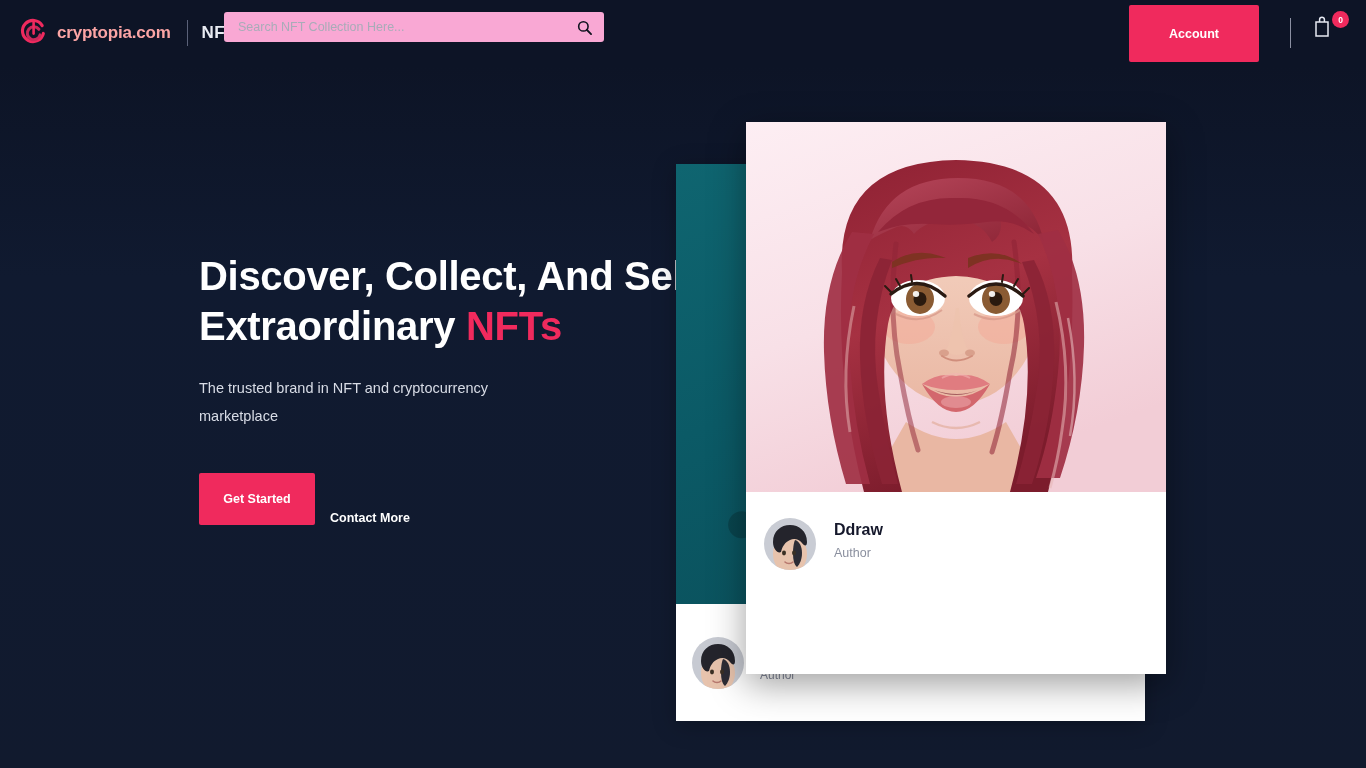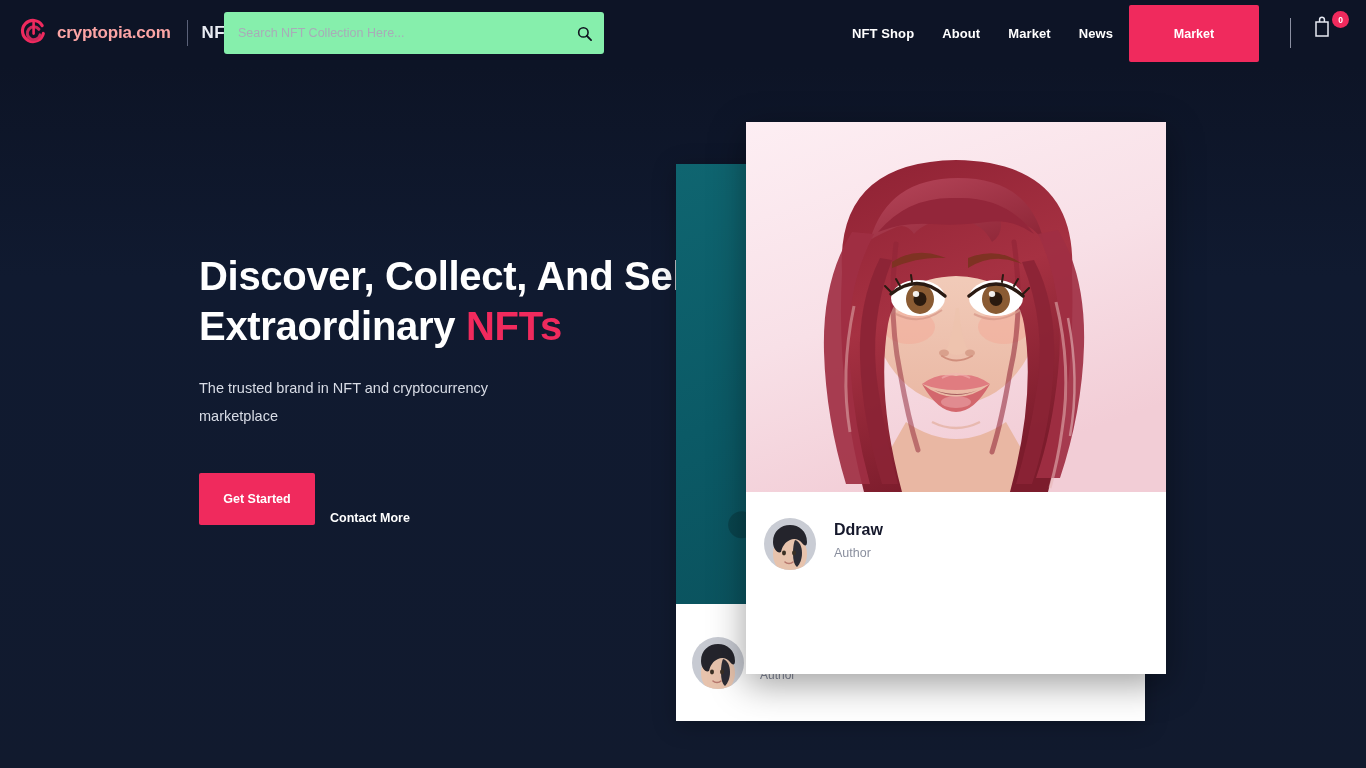--- a/index.html
+++ b/index.html
@@ -31,22 +31,22 @@
     width:1px; height:26px; background:#5a6178;
     margin:0 14px 0 16px;
   }
   .brand-sub{
     color:#e9ecf3; font-size:17px; font-weight:600; letter-spacing:.4px;
     line-height:30px;
   }
 
   .searchbox{
     position:absolute; left:224px; top:12px;
-    width:380px; height:42px;
-    background:#86efac; border-radius:3px;
+    width:380px; height:30px;
+    background:#f9a8d4; border-radius:3px;
     display:flex; align-items:center;
   }
   .searchbox input{
     flex:1 1 auto; border:0; outline:0; background:transparent;
     font-family:"Liberation Sans", sans-serif;
     font-size:12.5px; color:#3c4254;
     padding:0 8px 0 14px;
   }
   .searchbox input::placeholder{ color:#a8acb8; }
   .search-icon{
@@ -191,29 +191,22 @@
   <div class="searchbox">
     <input type="text" placeholder="Search NFT Collection Here..." style="">
     <span class="search-icon">
       <svg width="15" height="15" viewBox="0 0 16 16">
         <circle cx="6.8" cy="6.8" r="5" fill="none" stroke="#10131f" stroke-width="1.7"></circle>
         <line x1="10.4" y1="10.4" x2="15" y2="15" stroke="#10131f" stroke-width="1.9" stroke-linecap="round"></line>
       </svg>
     </span>
   </div>
 
-  <nav class="nav">
-    <a href="#">NFT Shop</a>
-    <a href="#">About</a>
-    <a href="#">Market</a>
-    <a href="#">News</a>
-    <a href="#">Contact</a>
-  </nav>
-
-  <button class="account-btn">Market</button>
+
+  <button class="account-btn">Account</button>
 
   <div class="head-sep"></div>
 
   <div class="cart">
     <span>
       <svg width="22" height="25" viewBox="0 0 22 25">
         <path d="M4 8 h12 v14 h-12 z" fill="none" stroke="#e6e9f2" stroke-width="1.5"></path>
         <path d="M7.6 8 V5.6 a2.4 2.4 0 0 1 4.8 0 V8" fill="none" stroke="#e6e9f2" stroke-width="1.5"></path>
       </svg>
     </span>

